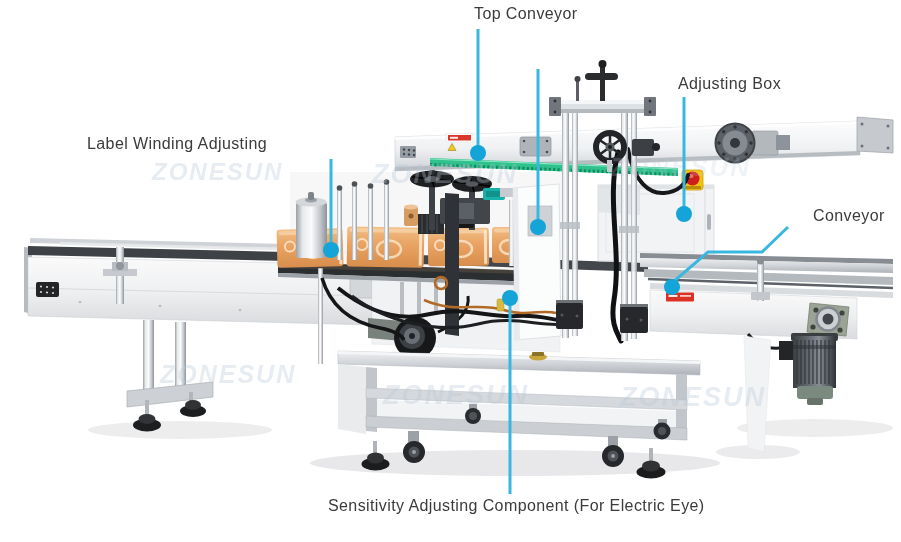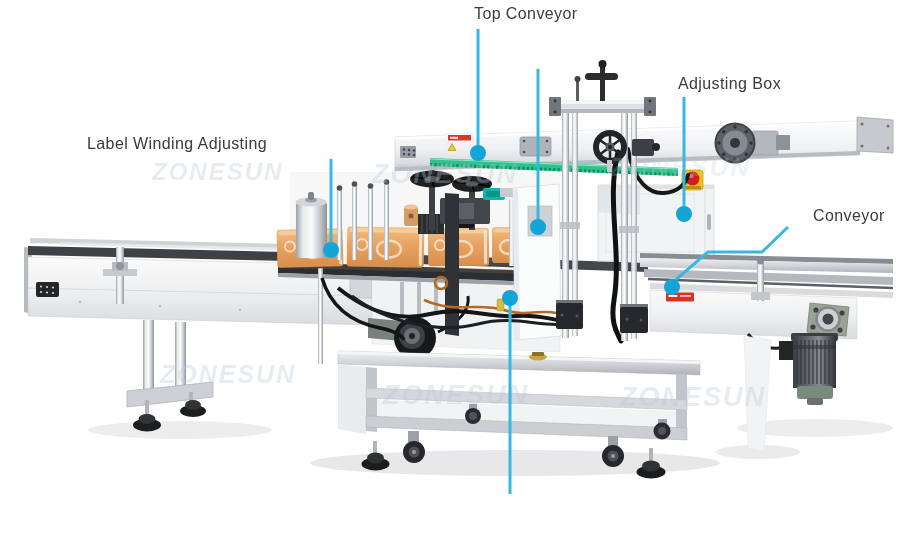--- a/index.html
+++ b/index.html
@@ -418,14 +418,15 @@
     <circle cx="331" cy="250" r="8"></circle>
     <circle cx="672" cy="287" r="8"></circle>
     <circle cx="510" cy="298" r="8"></circle>
   </g>
 </svg>
 
 <div class="callout-label" style="left:474px;top:5px;">Top Conveyor</div>
 <div class="callout-label" style="left:678px;top:75px;">Adjusting Box</div>
 <div class="callout-label" style="left:87px;top:135px;">Label Winding Adjusting</div>
 <div class="callout-label" style="left:781px;top:207px;margin-left:32px;">Conveyor</div>
+<div class="callout-label" style="left:328px;top:497px;">Sensitivity Adjusting Component (For Electric Eye)</div>
 
 </div>
 
 </body></html>

